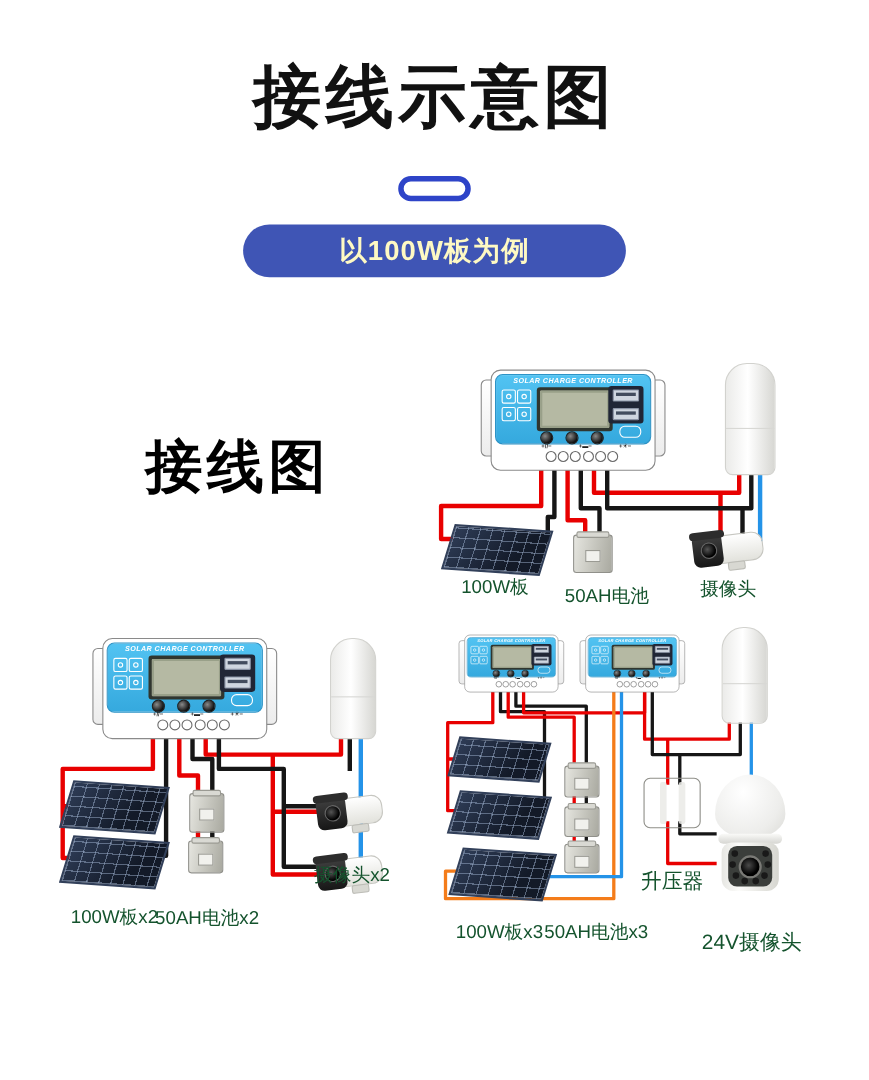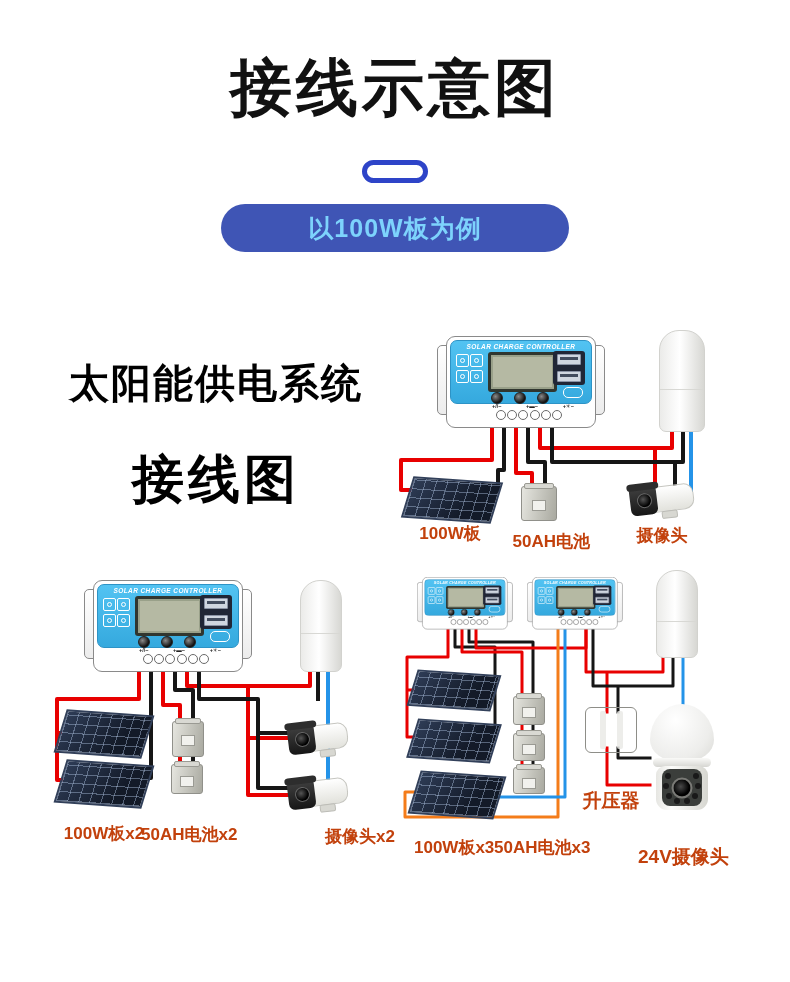--- a/index.html
+++ b/index.html
@@ -6,21 +6,21 @@
   body{width:790px;height:982px;position:relative;overflow:hidden;
        font-family:"Liberation Sans","DejaVu Sans",sans-serif;}
 
   
   .main-title{position:absolute;left:0;top:46px;width:790px;text-align:center;
     font-size:62px;font-weight:900;color:#111;letter-spacing:4px;}
   .divider-pill{position:absolute;left:50%;top:160px;transform:translateX(-50%);
     width:56px;height:13px;border:5px solid #2e44c8;border-radius:12px;background:#fff;}
   .badge{position:absolute;left:50%;top:204px;transform:translateX(-50%);
     width:348px;height:48px;line-height:48px;border-radius:26px;background:#3f55b5;
-    color:#7dd3fc;font-size:25px;font-weight:800;text-align:center;letter-spacing:1px;}
+    color:#fef9c3;font-size:25px;font-weight:800;text-align:center;letter-spacing:1px;}
 
   
   .intro{position:absolute;left:64px;top:356px;width:304px;text-align:center;color:#000;}
   .intro-l1{font-size:40px;font-weight:900;letter-spacing:2px;white-space:nowrap;}
   .intro-l2{font-size:52px;font-weight:900;letter-spacing:4px;margin-top:34px;}
 
   
   svg.wires{position:absolute;left:0;top:0;z-index:1;}
 
   
@@ -104,33 +104,32 @@
     border-radius:5px;}
   .dome-face{position:relative;width:52px;height:44px;margin:-1px auto 0;
     background:linear-gradient(90deg,#e6e6e2,#fcfcfa 30%,#d6d6d0);border-radius:9px 9px 11px 11px;}
   .dome-panel{position:absolute;inset:3px 6px 4px 6px;background:#3b3e3b;border-radius:8px;}
   .dome-lens{position:absolute;left:50%;top:50%;transform:translate(-50%,-50%);
     width:17px;height:17px;border-radius:50%;background:radial-gradient(circle at 42% 42%,#4a4a4a,#000 60%);
     border:2px solid #7a7a76;}
   .irdot{position:absolute;width:6px;height:6px;border-radius:50%;background:#191919;}
 
   
-  .lbl{position:absolute;z-index:3;font-weight:700;font-size:17px;color:#c2410c;
+  .lbl{position:absolute;z-index:3;font-weight:400;font-size:17px;color:#14532d;
     text-align:center;white-space:nowrap;}
   .lbl-lg{font-size:19px;}
 </style>
 </head>
 <body>
 
 <div class="main-title">接线示意图</div>
 <div class="divider-pill"></div>
 <div class="badge">以100W板为例</div>
 
 <div class="intro">
-  <div class="intro-l1">太阳能供电系统</div>
   <div class="intro-l2">接线图</div>
 </div>
 
 <svg class="wires" width="790" height="982" viewBox="0 0 790 982">
   <g fill="none" stroke-width="4" stroke-linejoin="round" stroke-linecap="square">
 
     <path stroke="#e80000" d="M492,412 V460 H401 V490 H410"></path>
     <path stroke="#161616" d="M504,412 V470 H498 V490 H492"></path>
     <path stroke="#e80000" d="M516,412 V473 H532 V488"></path>
     <path stroke="#161616" d="M528,412 V462 H545 V488"></path>
@@ -272,21 +271,21 @@
   <div class="bcam-mount"></div>
 </div>
 <div class="bcam" style="left:288px;top:777px;width:60px;">
   <div class="bcam-body"></div>
   <div class="bcam-front"></div>
   <div class="bcam-hood"></div>
   <div class="bcam-mount"></div>
 </div>
 <div class="lbl" style="left:62px;top:822px;width:84px;">100W板x2</div>
 <div class="lbl" style="left:141px;top:823px;width:94px;">50AH电池x2</div>
-<div class="lbl" style="left:283px;top:825px;width:74px;margin-left:40px;">摄像头x2</div>
+<div class="lbl" style="left:283px;top:784px;width:74px;">摄像头x2</div>
 
 <div class="ctrl small" style="left:417px;top:577px;">
   <div class="ear l"></div>
   <div class="ear r"></div>
   <div class="cbody">
     <div class="face">
       <div class="brand">SOLAR CHARGE CONTROLLER</div>
       <div class="icons">
         <div class="icb"></div>
         <div class="icb"></div>

